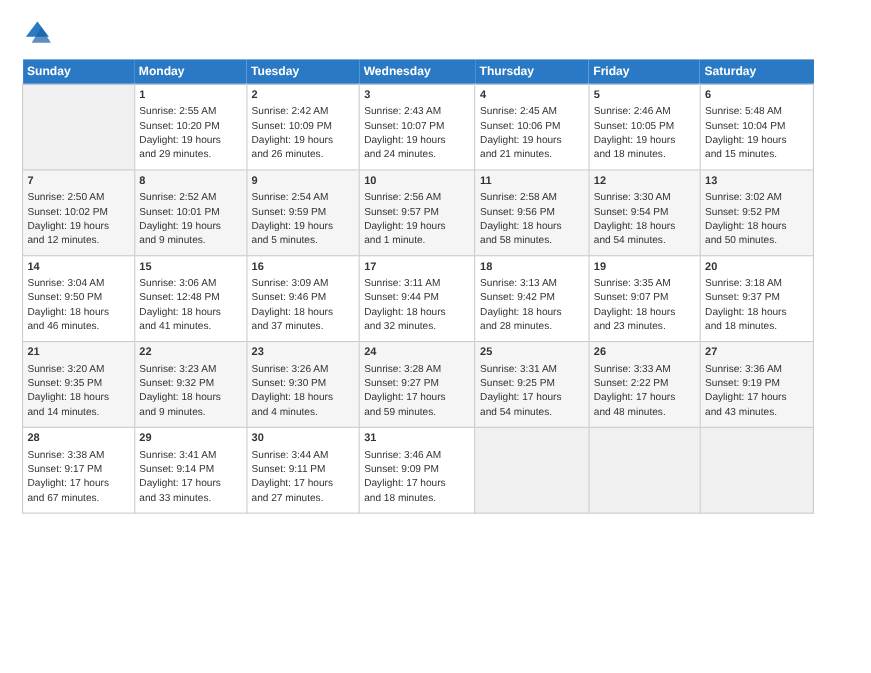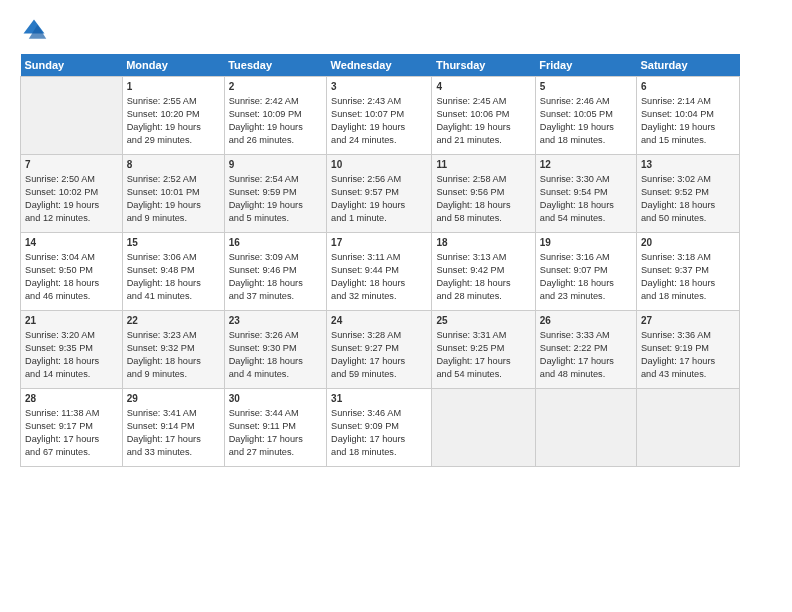--- a/index.html
+++ b/index.html
@@ -158,21 +158,21 @@
           </td>
           <td>
             <span class="day-num">5</span>
             <div>Sunrise: 2:46 AM</div>
             <div>Sunset: 10:05 PM</div>
             <div>Daylight: 19 hours</div>
             <div>and 18 minutes.</div>
           </td>
           <td>
             <span class="day-num">6</span>
-            <div>Sunrise: 2:14 AM</div>
+            <div>Sunrise: 5:48 AM</div>
             <div>Sunset: 10:04 PM</div>
             <div>Daylight: 19 hours</div>
             <div>and 15 minutes.</div>
           </td>
         </tr>
         <tr>
           <td>
             <span class="day-num">7</span>
             <div>Sunrise: 2:50 AM</div>
             <div>Sunset: 10:02 PM</div>
@@ -226,21 +226,21 @@
           <td>
             <span class="day-num">14</span>
             <div>Sunrise: 3:04 AM</div>
             <div>Sunset: 9:50 PM</div>
             <div>Daylight: 18 hours</div>
             <div>and 46 minutes.</div>
           </td>
           <td>
             <span class="day-num">15</span>
             <div>Sunrise: 3:06 AM</div>
-            <div>Sunset: 9:48 PM</div>
+            <div>Sunset: 12:48 PM</div>
             <div>Daylight: 18 hours</div>
             <div>and 41 minutes.</div>
           </td>
           <td>
             <span class="day-num">16</span>
             <div>Sunrise: 3:09 AM</div>
             <div>Sunset: 9:46 PM</div>
             <div>Daylight: 18 hours</div>
             <div>and 37 minutes.</div>
           </td>
@@ -253,21 +253,21 @@
           </td>
           <td>
             <span class="day-num">18</span>
             <div>Sunrise: 3:13 AM</div>
             <div>Sunset: 9:42 PM</div>
             <div>Daylight: 18 hours</div>
             <div>and 28 minutes.</div>
           </td>
           <td>
             <span class="day-num">19</span>
-            <div>Sunrise: 3:16 AM</div>
+            <div>Sunrise: 3:35 AM</div>
             <div>Sunset: 9:07 PM</div>
             <div>Daylight: 18 hours</div>
             <div>and 23 minutes.</div>
           </td>
           <td>
             <span class="day-num">20</span>
             <div>Sunrise: 3:18 AM</div>
             <div>Sunset: 9:37 PM</div>
             <div>Daylight: 18 hours</div>
             <div>and 18 minutes.</div>
@@ -320,21 +320,21 @@
             <span class="day-num">27</span>
             <div>Sunrise: 3:36 AM</div>
             <div>Sunset: 9:19 PM</div>
             <div>Daylight: 17 hours</div>
             <div>and 43 minutes.</div>
           </td>
         </tr>
         <tr>
           <td>
             <span class="day-num">28</span>
-            <div>Sunrise: 11:38 AM</div>
+            <div>Sunrise: 3:38 AM</div>
             <div>Sunset: 9:17 PM</div>
             <div>Daylight: 17 hours</div>
             <div>and 67 minutes.</div>
           </td>
           <td>
             <span class="day-num">29</span>
             <div>Sunrise: 3:41 AM</div>
             <div>Sunset: 9:14 PM</div>
             <div>Daylight: 17 hours</div>
             <div>and 33 minutes.</div>

